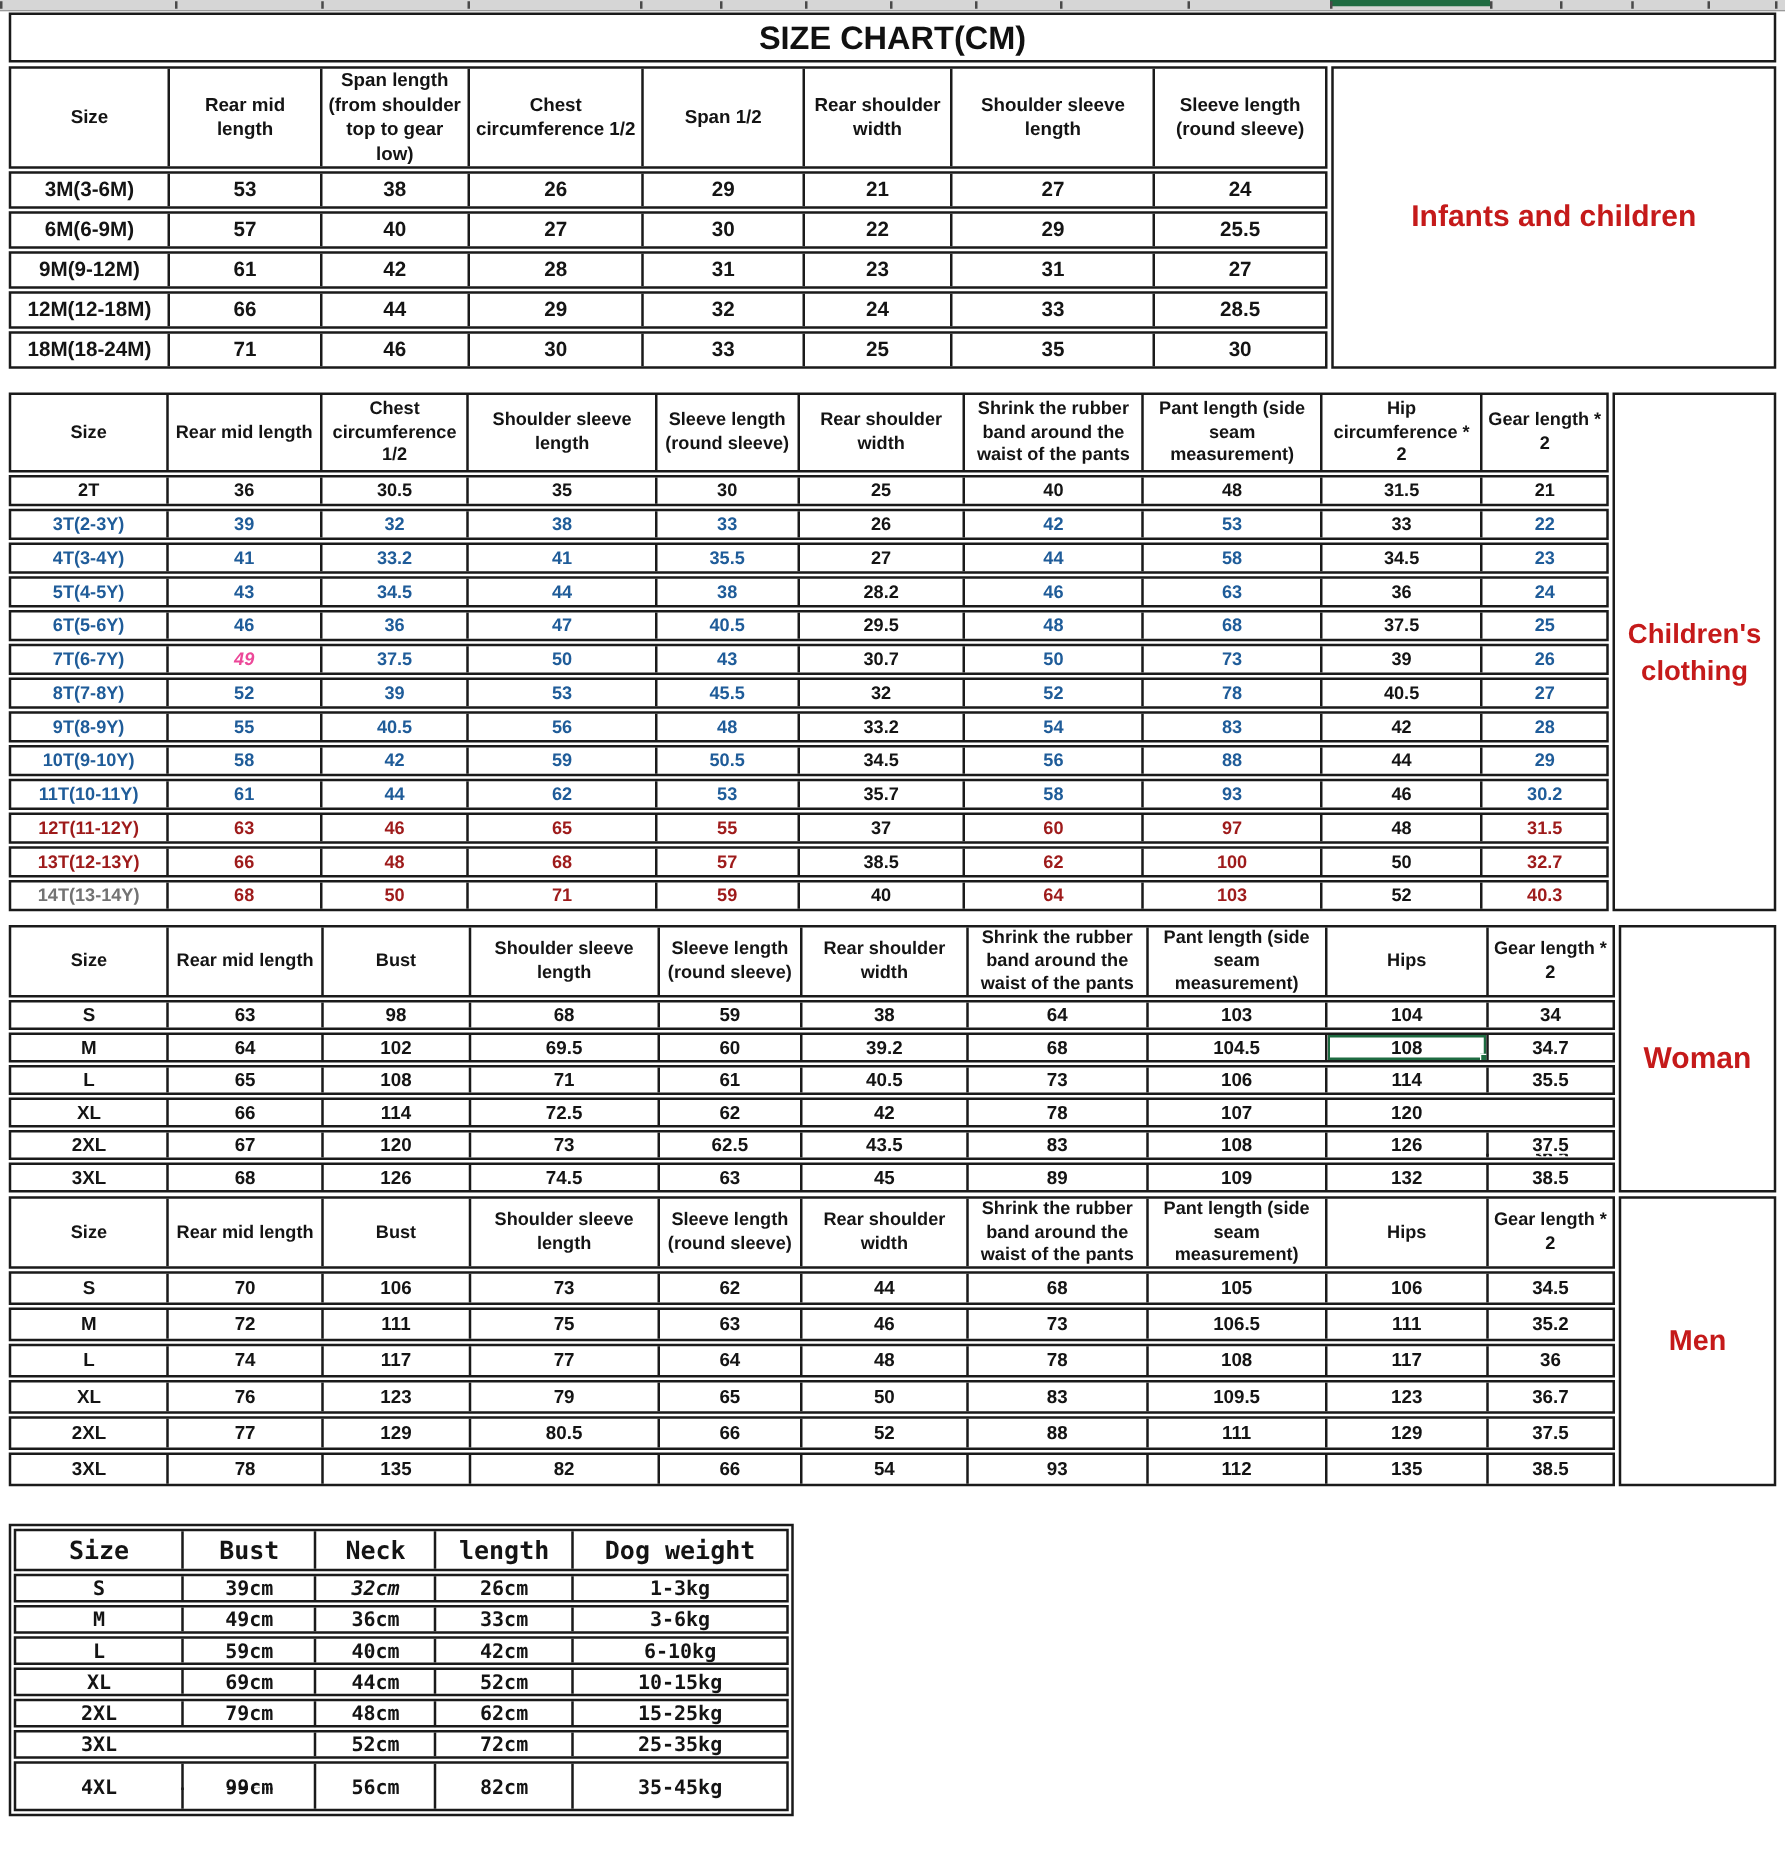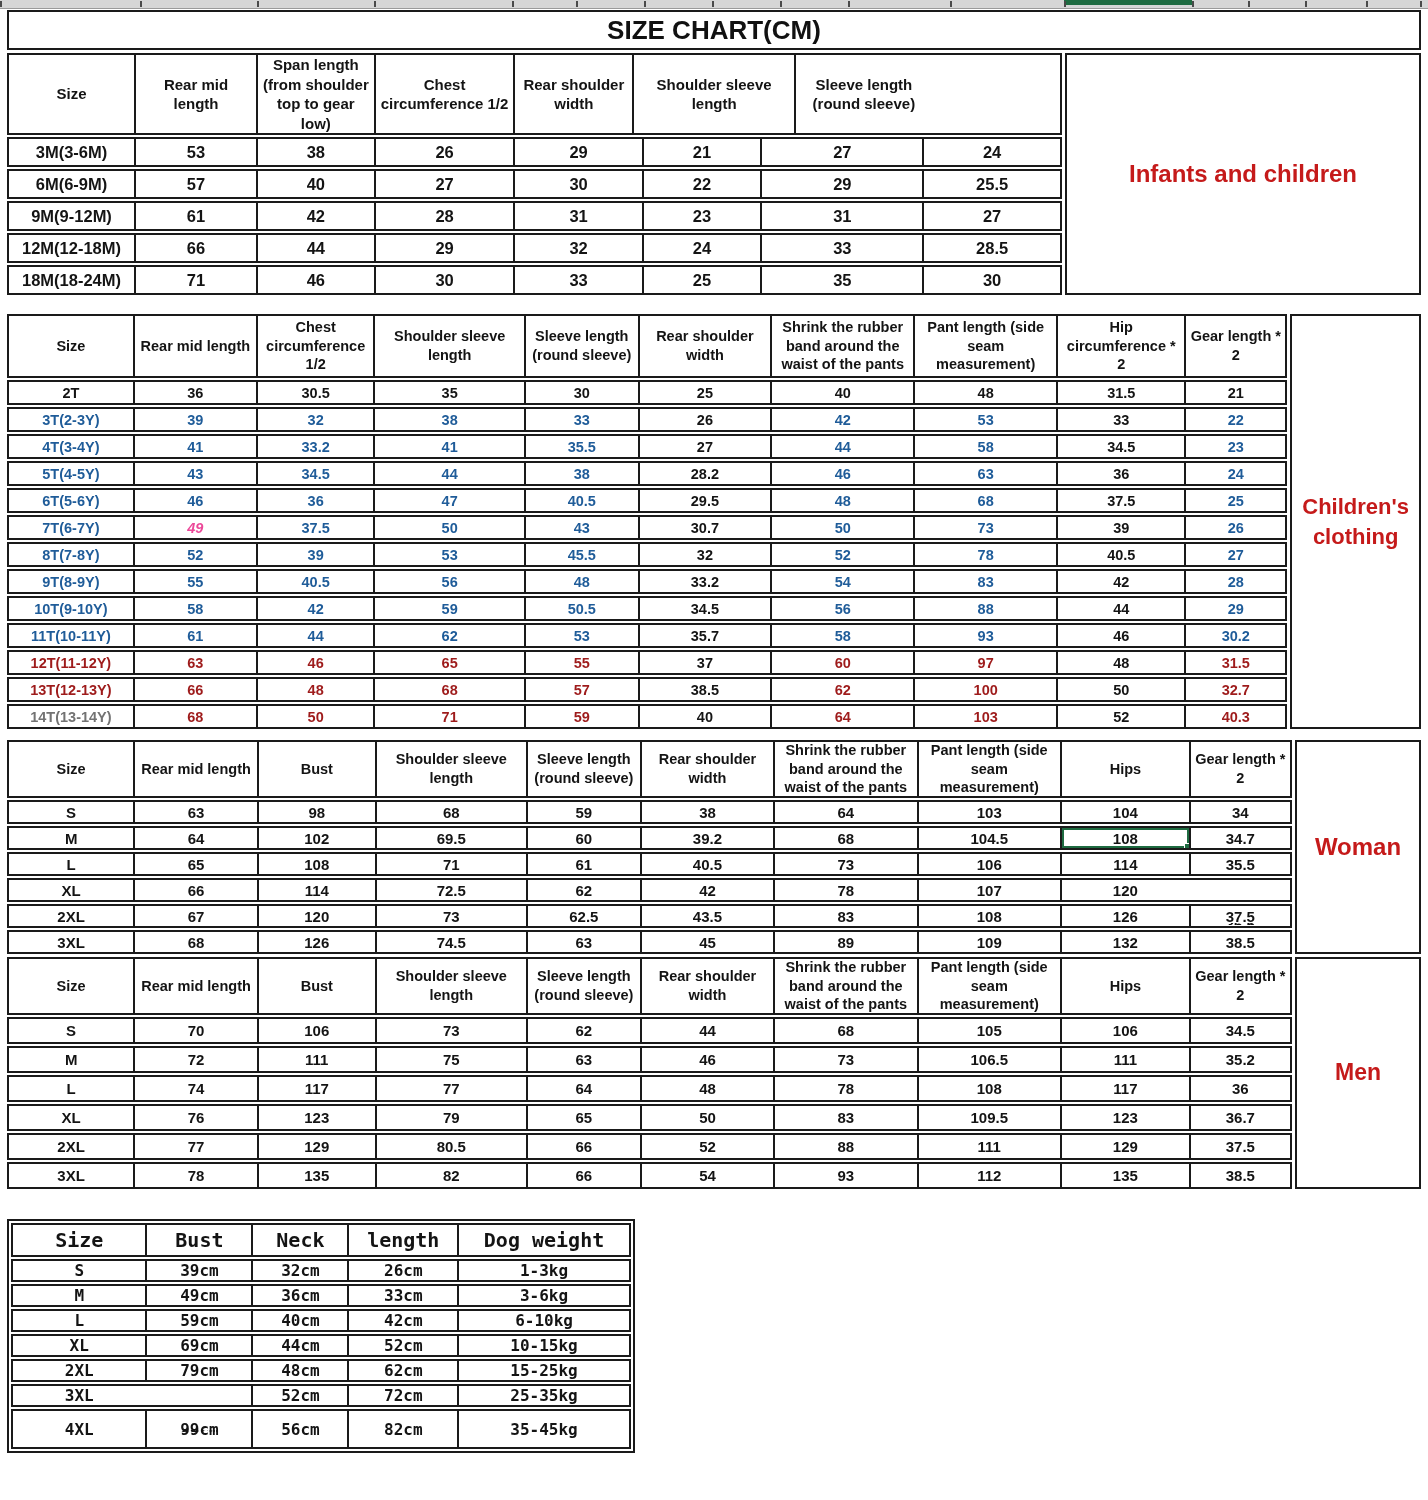--- a/index.html
+++ b/index.html
@@ -98,20 +98,21 @@
 
     <div class="title-row">SIZE CHART(CM)</div>
 
     <div class="sec sec-infants">
       <div class="tbl">
           <div class="trow thead">
             <div class="tcell th" style="flex: 0 0 11.9%;">Size</div>
             <div class="tcell th" style="flex: 0 0 11.6%;">Rear mid length</div>
             <div class="tcell th" style="flex: 0 0 11.2%;">Span length (from shoulder top to gear low)</div>
             <div class="tcell th" style="flex: 0 0 13.3%;">Chest circumference 1/2</div>
+            <div class="tcell th" style="flex: 0 0 12.2%;">Span 1/2</div>
             <div class="tcell th" style="flex: 0 0 11.3%;">Rear shoulder width</div>
             <div class="tcell th" style="flex: 0 0 15.4%;">Shoulder sleeve length</div>
             <div class="tcell th" style="flex: 0 0 13.1%;">Sleeve length (round sleeve)</div>
           </div>
           <div class="trow tdata">
             <div class="tcell td" style="flex: 0 0 11.9%;">3M(3-6M)</div>
             <div class="tcell td" style="flex: 0 0 11.6%;">53</div>
             <div class="tcell td" style="flex: 0 0 11.2%;">38</div>
             <div class="tcell td" style="flex: 0 0 13.3%;">26</div>
             <div class="tcell td" style="flex: 0 0 12.2%;">29</div>
@@ -522,21 +523,21 @@
           <div class="trow thead">
             <div class="tcell th" style="flex: 0 0 21.5%;">Size</div>
             <div class="tcell th" style="flex: 0 0 17.2%;">Bust</div>
             <div class="tcell th" style="flex: 0 0 15.6%;">Neck</div>
             <div class="tcell th" style="flex: 0 0 17.8%;">length</div>
             <div class="tcell th" style="flex: 0 0 27.9%;">Dog weight</div>
           </div>
           <div class="trow tdata">
             <div class="tcell td" style="flex: 0 0 21.5%;">S</div>
             <div class="tcell td" style="flex: 0 0 17.2%;">39cm</div>
-            <div class="tcell td" style="flex: 0 0 15.6%;">32cm</div>
+            <div class="tcell td" style="flex: 0 0 15.6%; font-style: italic;">32cm</div>
             <div class="tcell td" style="flex: 0 0 17.8%;">26cm</div>
             <div class="tcell td" style="flex: 0 0 27.9%;">1-3kg</div>
           </div>
           <div class="trow tdata">
             <div class="tcell td" style="flex: 0 0 21.5%;">M</div>
             <div class="tcell td" style="flex: 0 0 17.2%;">49cm</div>
             <div class="tcell td" style="flex: 0 0 15.6%;">36cm</div>
             <div class="tcell td" style="flex: 0 0 17.8%;">33cm</div>
             <div class="tcell td" style="flex: 0 0 27.9%;">3-6kg</div>
           </div>

